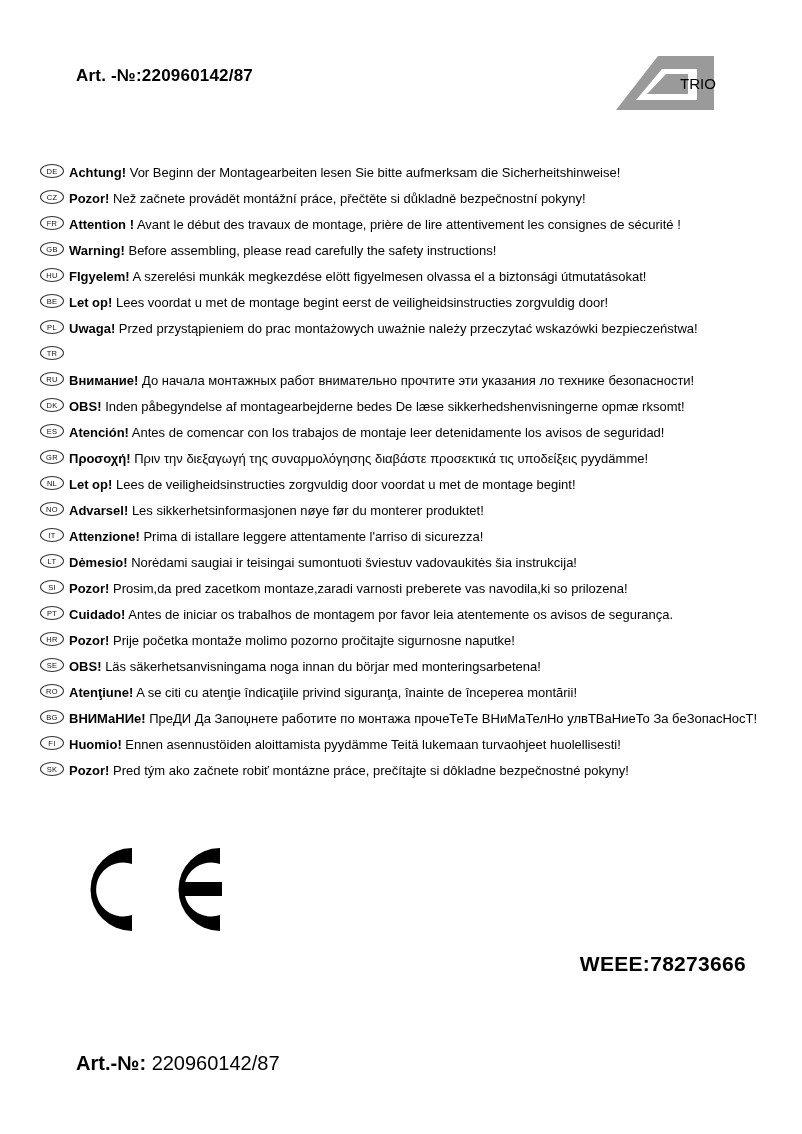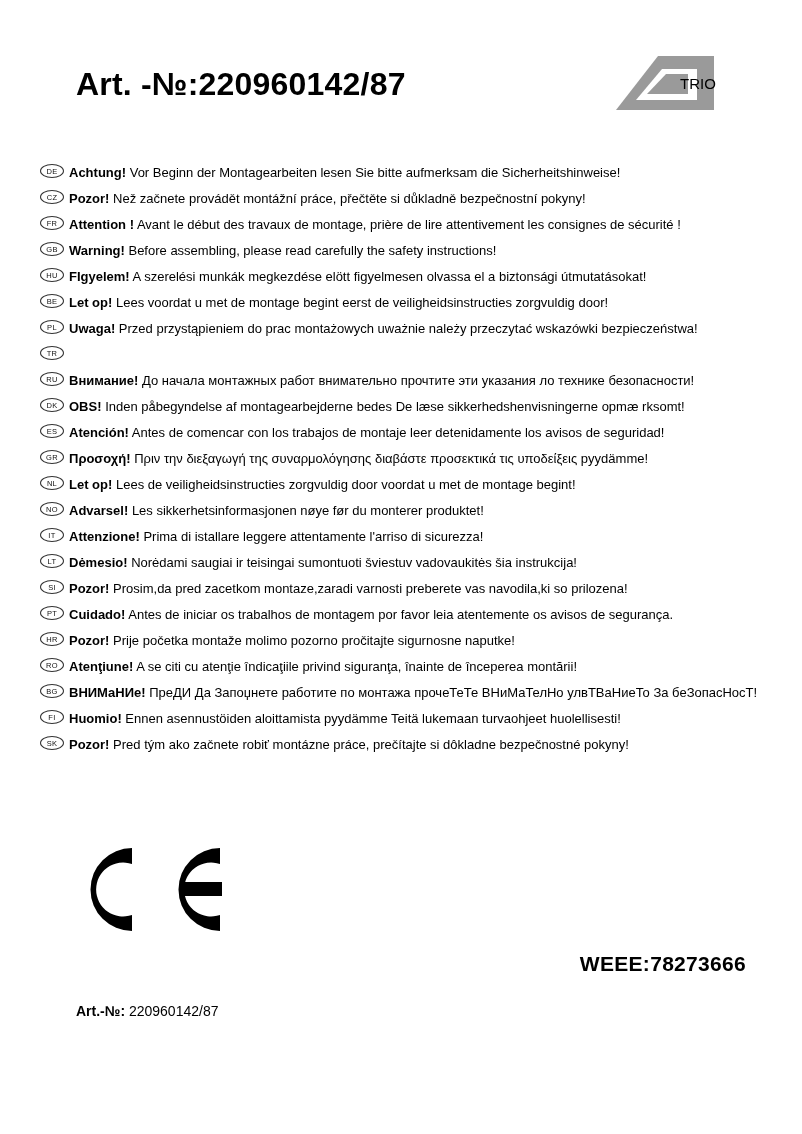--- a/index.html
+++ b/index.html
@@ -21,21 +21,21 @@
     position: absolute;
     top: 52px;
     left: 0;
     width: 802px;
     height: 70px;
   }
   .art-title {
     position: absolute;
     left: 76px;
     top: 14px;
-    font-size: 32px;
+    font-size: 17px;
     font-weight: bold;
     letter-spacing: 0.2px;
     white-space: nowrap;
   }
   .logo {
     position: absolute;
     right: 78px;
     top: 0px;
     width: 110px;
     height: 62px;
@@ -100,22 +100,22 @@
     font-size: 21px;
     font-weight: bold;
     letter-spacing: 0.3px;
     white-space: nowrap;
   }
 
   
   .footer-art {
     position: absolute;
     left: 76px;
-    top: 1003px;
-    font-size: 14px;
+    top: 1052px;
+    font-size: 20px;
     white-space: nowrap;
   }
   .footer-art b { font-weight: bold; }
 </style>
 </head>
 <body>
 
 <div class="header">
   <div class="art-title">Art. -№:220960142/87</div>
   <div class="logo">
@@ -217,20 +217,24 @@
   <div class="lang-row">
     <span class="lang-badge">PT</span>
     <span class="lang-text"><b>Cuidado!</b> <span>Antes de iniciar os trabalhos de montagem por favor leia atentemente os avisos de segurança.</span></span>
   </div>
 
   <div class="lang-row">
     <span class="lang-badge">HR</span>
     <span class="lang-text"><b>Pozor!</b> <span>Prije početka montaže molimo pozorno pročitajte sigurnosne naputke!</span></span>
   </div>
 
+  <div class="lang-row">
+    <span class="lang-badge">SE</span>
+    <span class="lang-text"><b>OBS!</b> <span>Läs säkerhetsanvisningama noga innan du börjar med monteringsarbetena!</span></span>
+  </div>
 
   <div class="lang-row">
     <span class="lang-badge">RO</span>
     <span class="lang-text"><b>Atenţiune!</b> <span>A se citi cu atenţie îndicaţiile privind siguranţa, înainte de începerea montării!</span></span>
   </div>
 
   <div class="lang-row">
     <span class="lang-badge">BG</span>
     <span class="lang-text"><b>ВНИМаНИе!</b> <span>ПреДИ Да Запоџнете работите по монтажа прочеТеТе ВНиМаТелНо улвТВаНиеТо За беЗопасНосТ!</span></span>
   </div>

